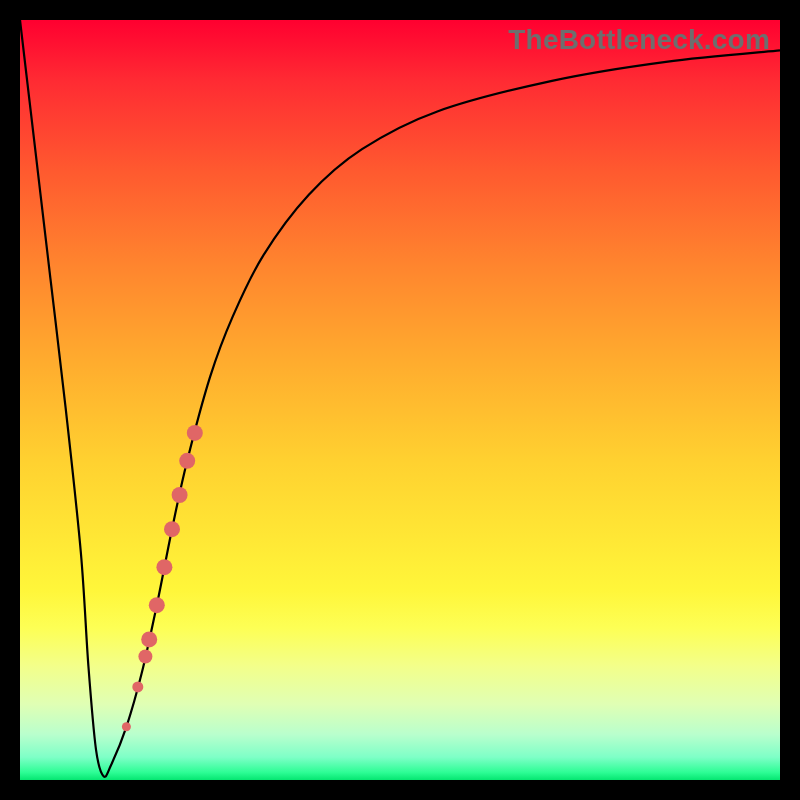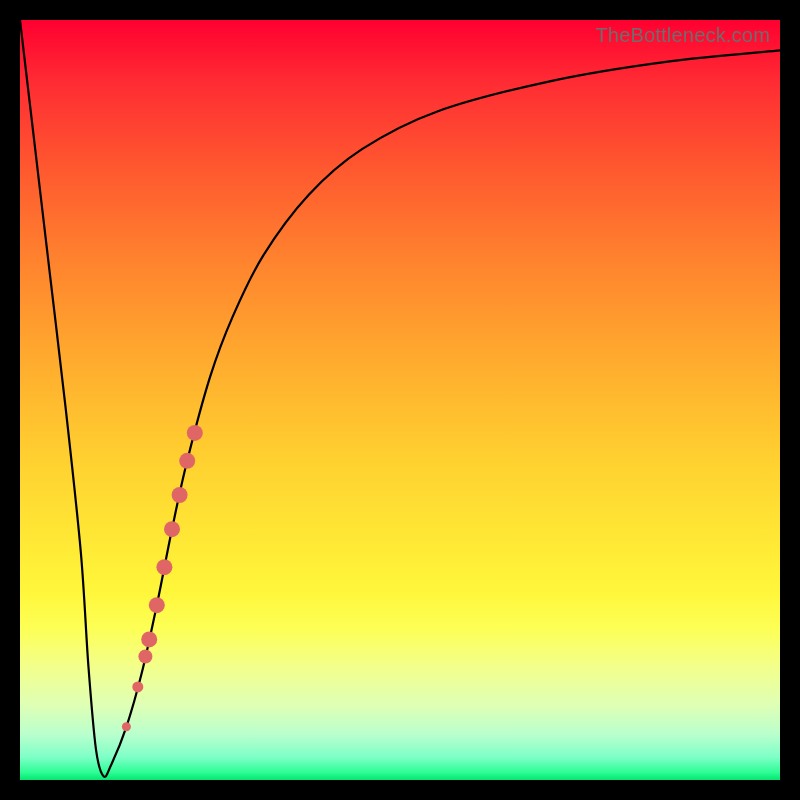--- a/index.html
+++ b/index.html
@@ -45,23 +45,24 @@
       #b9ffcd 94%,
       #7effc7 97%,
       #2dfd95 99%,
       #05e671 100%);
   }
   .watermark {
     position: absolute;
     top: 4px;
     right: 10px;
     color: #6e6e6e;
-    font-size: 20px;
+    font-size: 28px;
     letter-spacing: 0.2px;
     user-select: none;
+    font-weight: bold;
   }
   svg.curve {
     position: absolute;
     inset: 0;
   }
 </style>
 </head>
 <body>
 
 <div class="frame">

